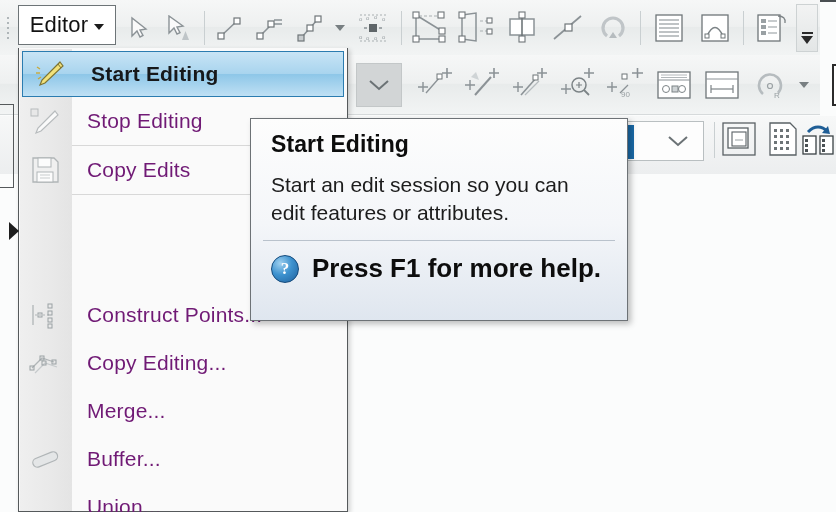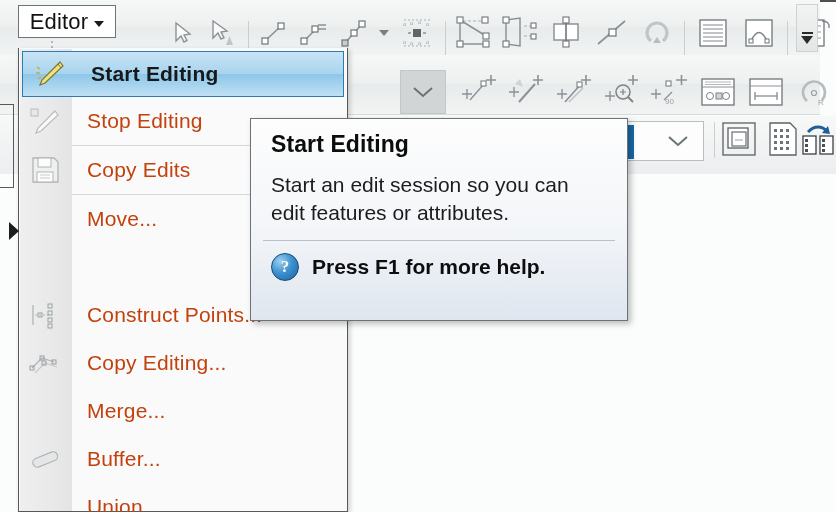--- a/index.html
+++ b/index.html
@@ -10,36 +10,36 @@
     position:relative;
     -webkit-font-smoothing:antialiased;
   }
   #root{position:absolute;inset:0;background:#fbfcfc;}
 
   
   .tb-row{
     position:absolute;left:0;right:16px;
     background:linear-gradient(180deg,#f6f7f7 0%,#eef0f0 48%,#e8ebeb 50%,#f2f4f4 100%);
     border-bottom:1px solid #d6dadb;
-    display:flex;align-items:flex-end;padding-left:44px;
+    display:flex;align-items:center;
   }
   #tbrow1{top:0;height:55px;}
   #tbrow2{top:55px;height:59px;}
   #tbrow3{top:114px;height:2px;background:#4a4f52;border:none;}
 
   .grip{
     width:10px;height:36px;margin-left:3px;margin-right:2px;
     display:flex;flex-direction:column;align-items:center;justify-content:center;gap:3px;
     flex:0 0 auto;
   }
   .grip i{display:block;width:2px;height:2px;background:#9aa2a6;border-radius:50%;}
 
   
   .editor-btn{
-    position:absolute;left:18px;top:5px;width:98px;height:33px;
+    position:absolute;left:18px;top:5px;width:98px;height:40px;
     background:#ffffff;border:1px solid #6d7477;
     display:flex;align-items:center;justify-content:center;
     gap:6px;z-index:30;box-sizing:border-box;
   }
   .editor-btn .lbl{font-size:22px;color:#121212;letter-spacing:.2px;}
   .editor-btn .caret{
     width:0;height:0;border-left:5px solid transparent;border-right:5px solid transparent;
     border-top:6px solid #1b1b1b;margin-top:4px;
   }
 
@@ -105,21 +105,21 @@
   #menu .gutter{
     position:absolute;left:1px;top:1px;width:52px;bottom:0;
     background:linear-gradient(90deg,#efefef,#e9e9e9 60%,#e4e4e4);
   }
   .mi{
     position:relative;height:48px;display:flex;align-items:center;
     box-sizing:border-box;
   }
   .mi .ico{width:52px;height:48px;display:flex;align-items:center;justify-content:center;flex:0 0 auto;}
   .mi .txt{
-    font-size:21px;color:#c2410c;padding-left:16px;white-space:nowrap;letter-spacing:.2px;
+    font-size:21px;color:#701a75;padding-left:16px;white-space:nowrap;letter-spacing:.2px;
   }
   .mi.sel{
     background:linear-gradient(180deg,#c8e4f5 0%,#a8d4ee 50%,#8ec7e8 51%,#bfe0f4 100%);
     border:1px solid #2b7cb0;
     margin:0 3px;height:46px;
   }
   .mi.sel .txt{color:#16181a;font-weight:600;}
   .msep{
     height:1px;background:#d8d8d8;margin-left:52px;margin-right:14px;
   }
@@ -138,21 +138,21 @@
     box-shadow:3px 3px 6px rgba(0,0,0,.25);
     padding:12px 20px 0 20px;
   }
   #tooltip .tt-title{font-size:23px;font-weight:700;color:#0d0d0d;letter-spacing:.1px;}
   #tooltip .tt-body{
     margin-top:13px;font-size:21px;color:#1c1c1c;line-height:1.32;
     max-width:330px;
   }
   #tooltip .tt-rule{height:1px;background:#b9c2cc;margin:14px -8px 0 -8px;}
   #tooltip .tt-foot{display:flex;align-items:center;gap:13px;margin-top:12px;}
-  #tooltip .tt-foot .ftxt{font-size:21px;color:#0d0d0d;font-weight:600;}
+  #tooltip .tt-foot .ftxt{font-size:26px;color:#0d0d0d;font-weight:600;}
   .qmark{
     width:26px;height:26px;border-radius:50%;flex:0 0 auto;
     background:radial-gradient(circle at 32% 28%,#9fd0ef 0%,#3d92cf 45%,#1e5f9c 100%);
     border:1px solid #134a7c;
     display:flex;align-items:center;justify-content:center;
     color:#ffffff;font-size:17px;font-weight:700;font-family:"Liberation Serif",serif;
   }
 </style>
 </head>
 <body>
@@ -560,21 +560,20 @@
               <line x1="10" y1="23" x2="20" y2="23"></line>
             </g>
         </svg>
       </span>
       <span class="txt">Copy Edits</span>
     </div>
     <div class="msep"></div>
 
     <div class="mi">
       <span class="ico"></span>
-      <span class="txt">Move...</span>
     </div>
 
     <div class="mi">
       <span class="ico"></span>
     </div>
 
     <div class="mi">
       <span class="ico">
         <svg width="34" height="30" viewBox="0 0 34 30">
           <line x1="5" y1="5" x2="5" y2="25" stroke="#b0b5b7" stroke-width="1.3"></line>

